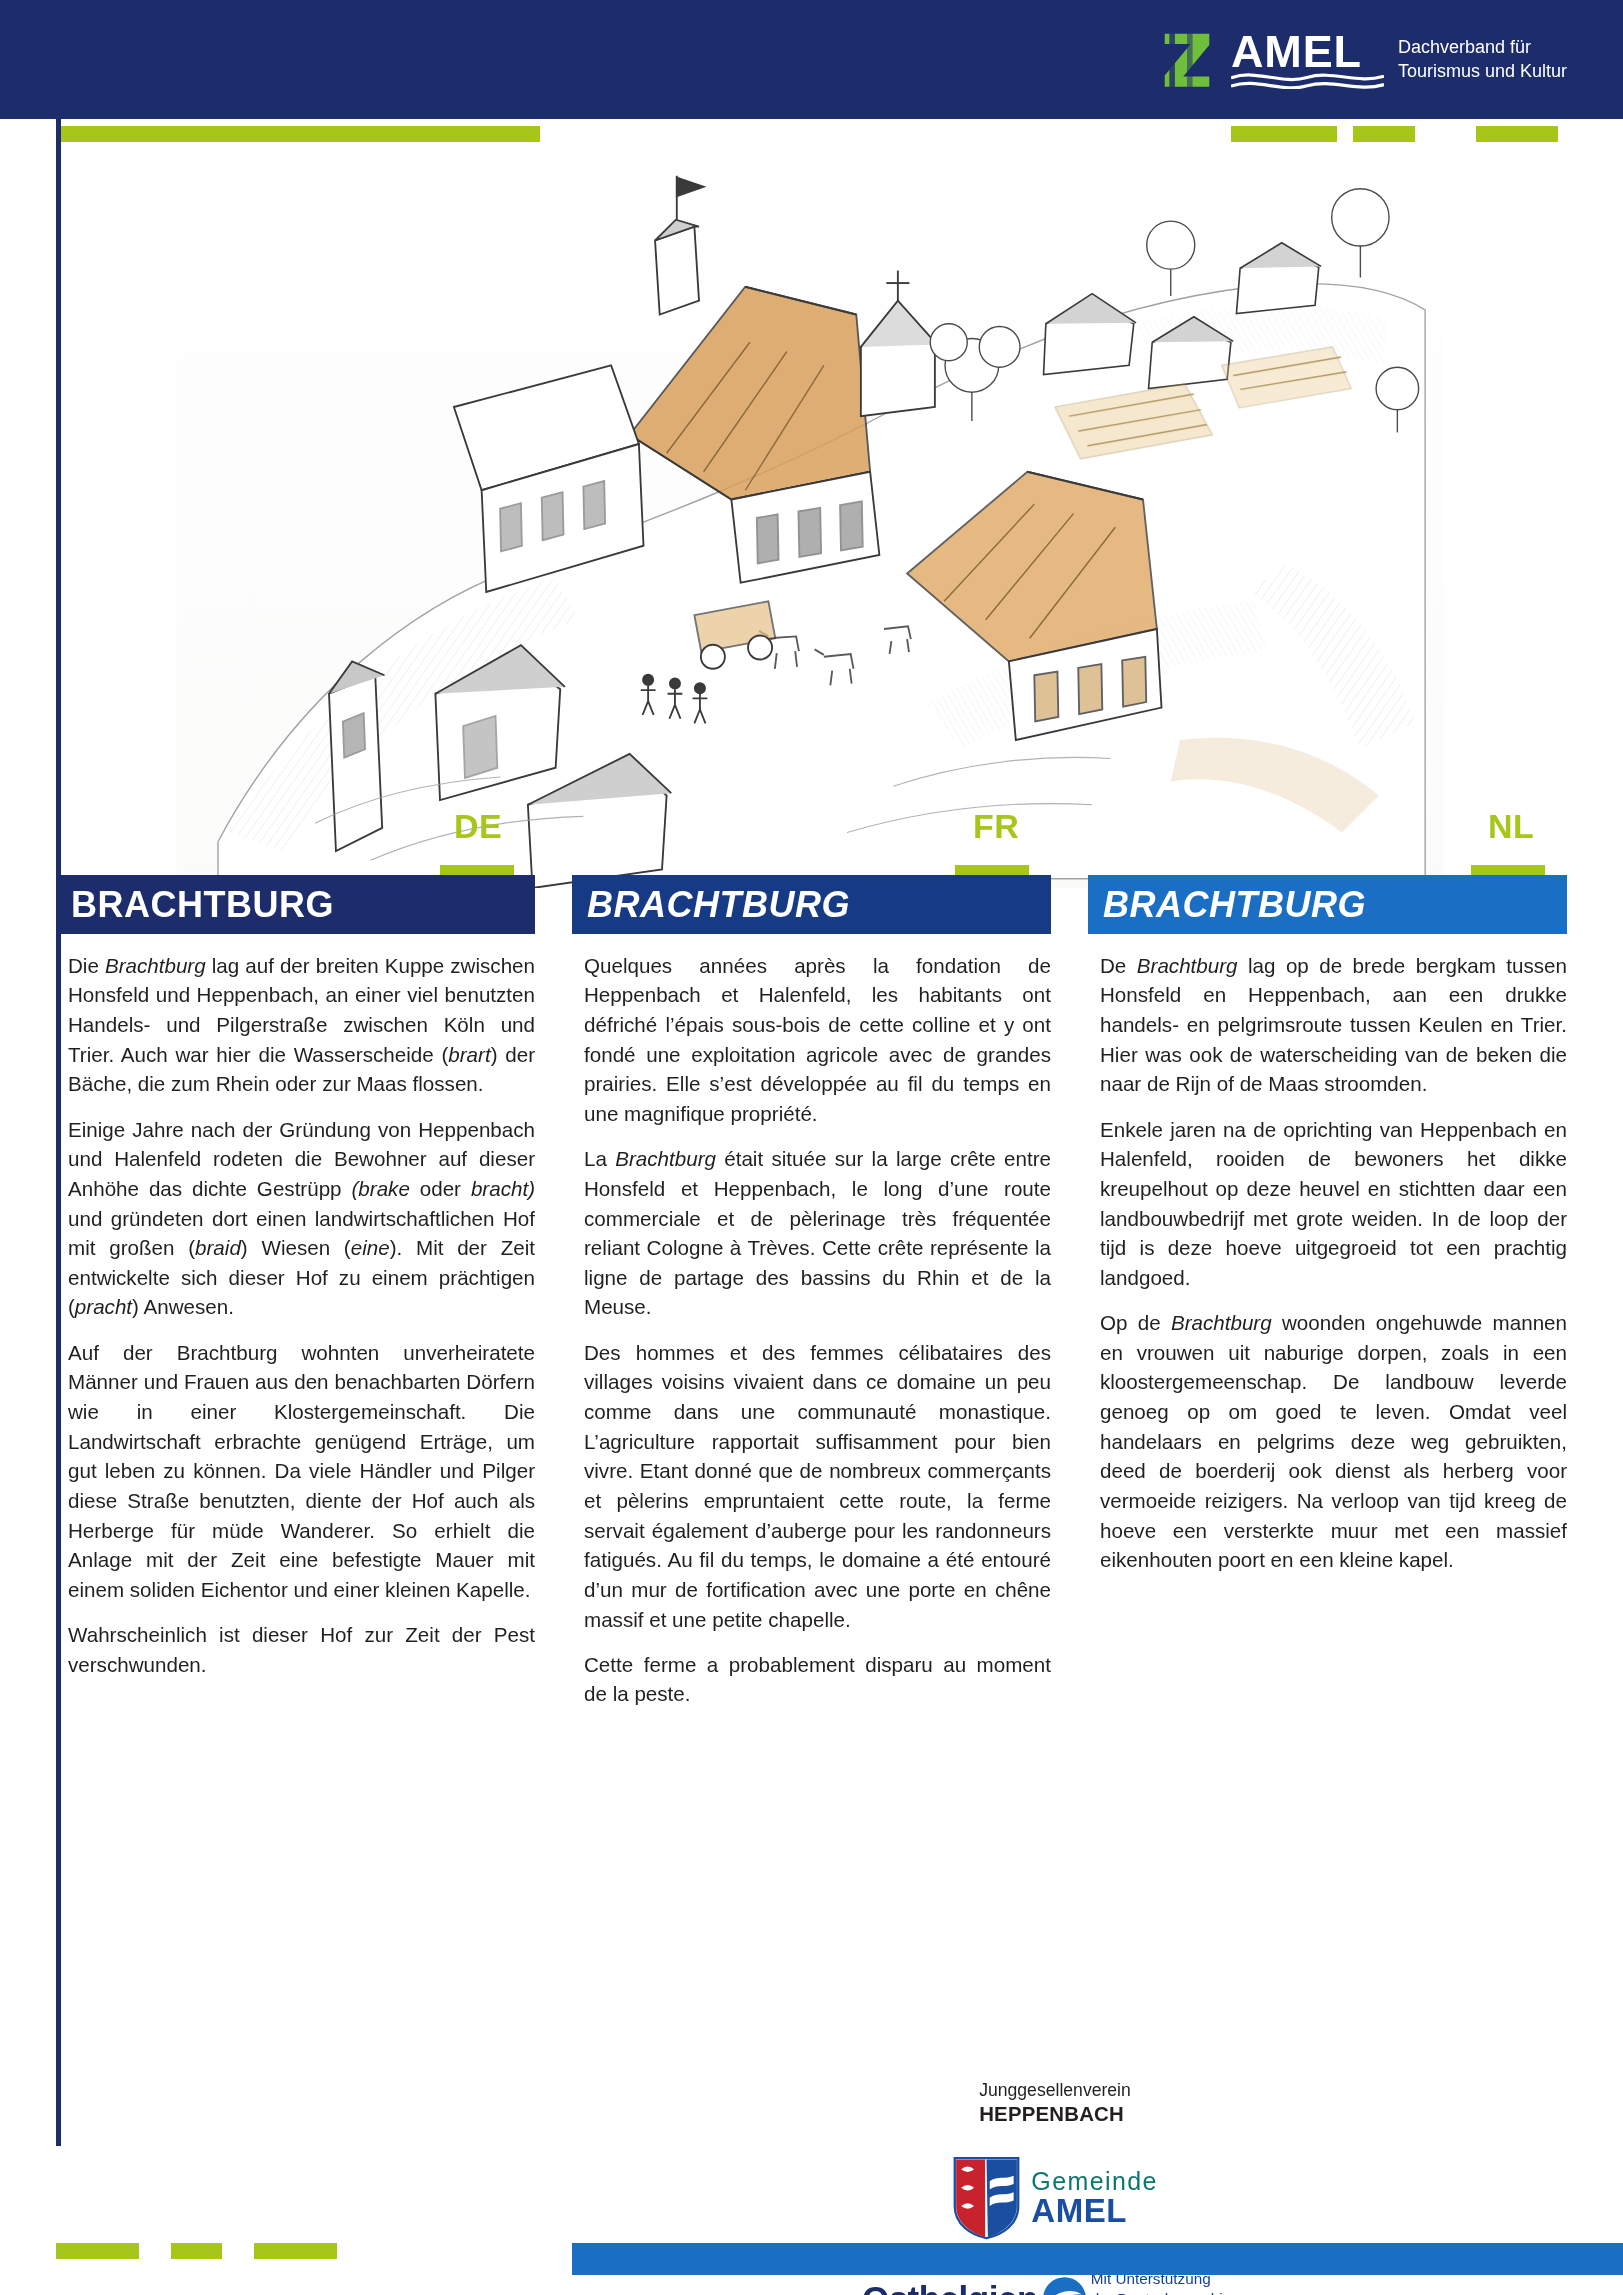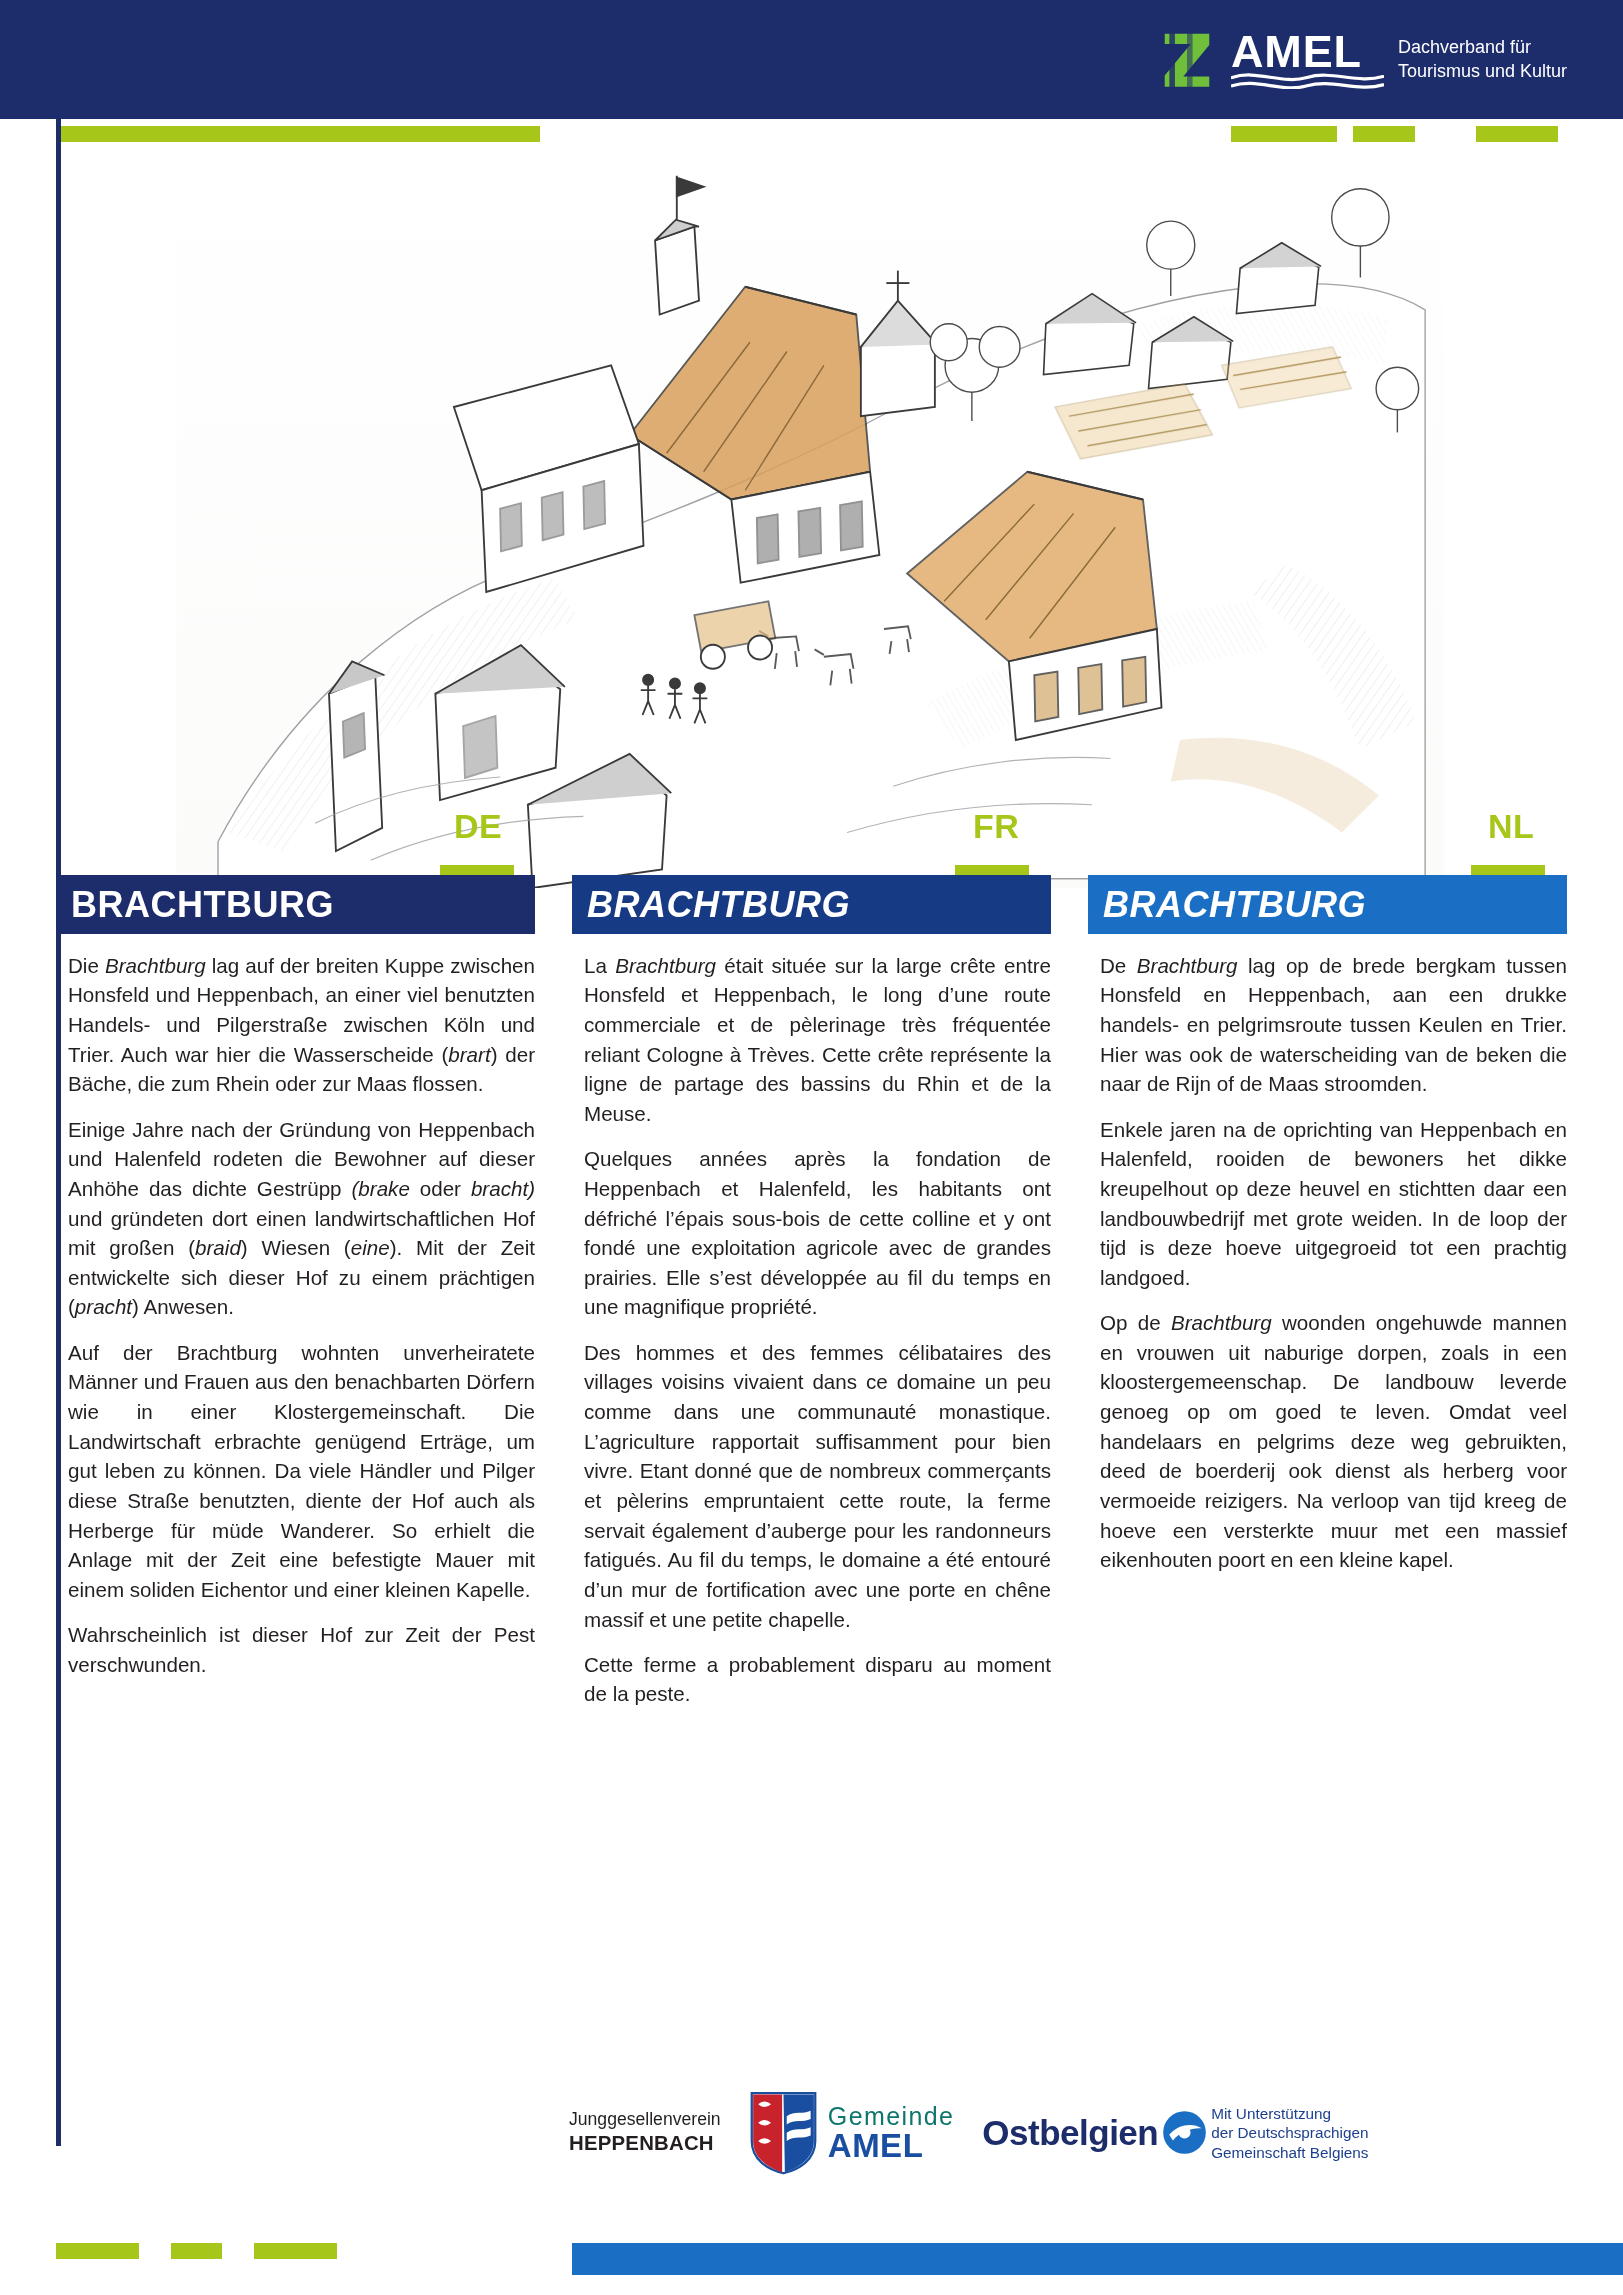--- a/index.html
+++ b/index.html
@@ -151,20 +151,21 @@
   
   .footer-logos {
     position: absolute;
     left: 569px;
     top: 2080px;
     width: 972px;
     height: 106px;
     display: flex;
     align-items: center;
     gap: 28px;
+    flex-direction: column;
   }
   .jv-logo {
     color: #231f20;
     font-family: "Liberation Sans", sans-serif;
     line-height: 1.25;
   }
   .jv-line1 { font-size: 17.6px; }
   .jv-line2 { font-size: 20.4px; font-weight: bold; letter-spacing: 0.2px; }
 
   .gem-logo {
@@ -433,22 +434,22 @@
     <p>Auf der Brachtburg wohnten unverheiratete Männer und Frauen aus den benachbarten Dörfern wie in einer Klostergemeinschaft. Die Landwirtschaft erbrachte genügend Erträge, um gut leben zu können. Da viele Händler und Pilger diese Straße benutzten, diente der Hof auch als Herberge für müde Wanderer. So erhielt die Anlage mit der Zeit eine befestigte Mauer mit einem soliden Eichentor und einer kleinen Kapelle.</p>
     <p>Wahrscheinlich ist dieser Hof zur Zeit der Pest verschwunden.</p>
   </div>
 </div>
 
 <div class="col col-fr">
   <div class="title-band title-fr">
     <span class="title-text title-italic">BRACHTBURG</span>
   </div>
   <div class="body-text">
+    <p>Quelques années après la fondation de Heppenbach et Halenfeld, les habitants ont défriché l’épais sous-bois de cette colline et y ont fondé une exploitation agricole avec de grandes prairies. Elle s’est développée au fil du temps en une magnifique propriété.</p>
     <p>La <em>Brachtburg</em> était située sur la large crête entre Honsfeld et Heppenbach, le long d’une route commerciale et de pèlerinage très fréquentée reliant Cologne à Trèves. Cette crête représente la ligne de partage des bassins du Rhin et de la Meuse.</p>
-    <p>Quelques années après la fondation de Heppenbach et Halenfeld, les habitants ont défriché l’épais sous-bois de cette colline et y ont fondé une exploitation agricole avec de grandes prairies. Elle s’est développée au fil du temps en une magnifique propriété.</p>
     <p>Des hommes et des femmes célibataires des villages voisins vivaient dans ce domaine un peu comme dans une communauté monastique. L’agriculture rapportait suffisamment pour bien vivre. Etant donné que de nombreux commerçants et pèlerins empruntaient cette route, la ferme servait également d’auberge pour les randonneurs fatigués. Au fil du temps, le domaine a été entouré d’un mur de fortification avec une porte en chêne massif et une petite chapelle.</p>
     <p>Cette ferme a probablement disparu au moment de la peste.</p>
   </div>
 </div>
 
 <div class="col col-nl">
   <div class="title-band title-nl">
     <span class="title-text title-italic">BRACHTBURG</span>
   </div>
   <div class="body-text">

